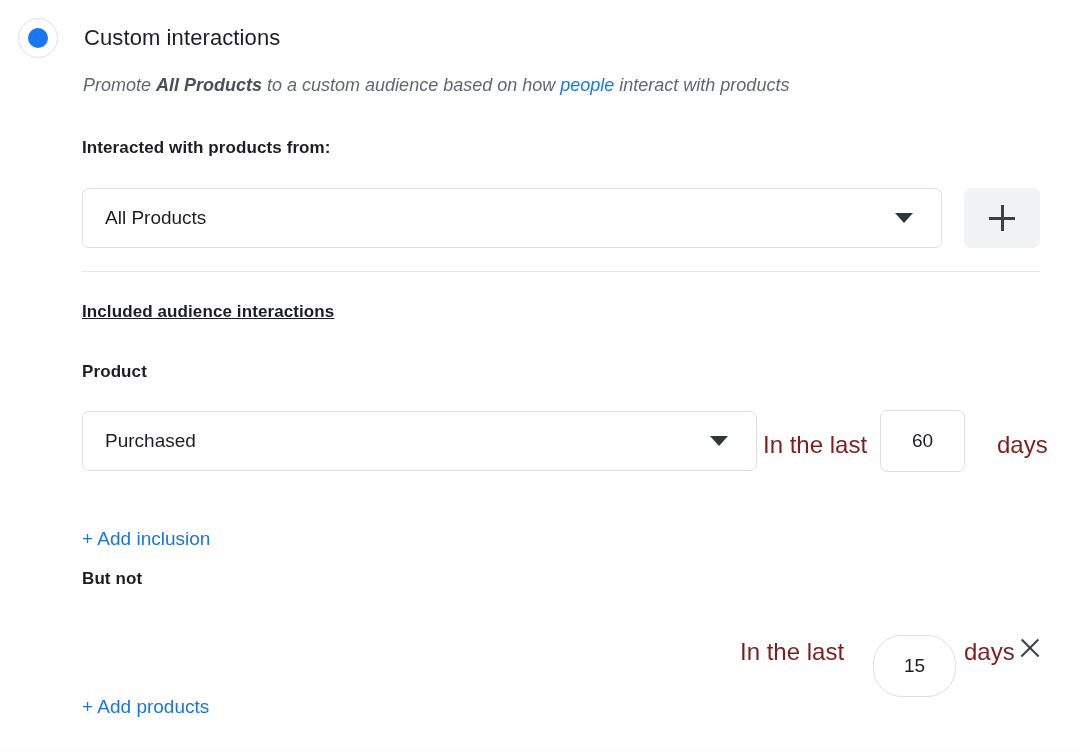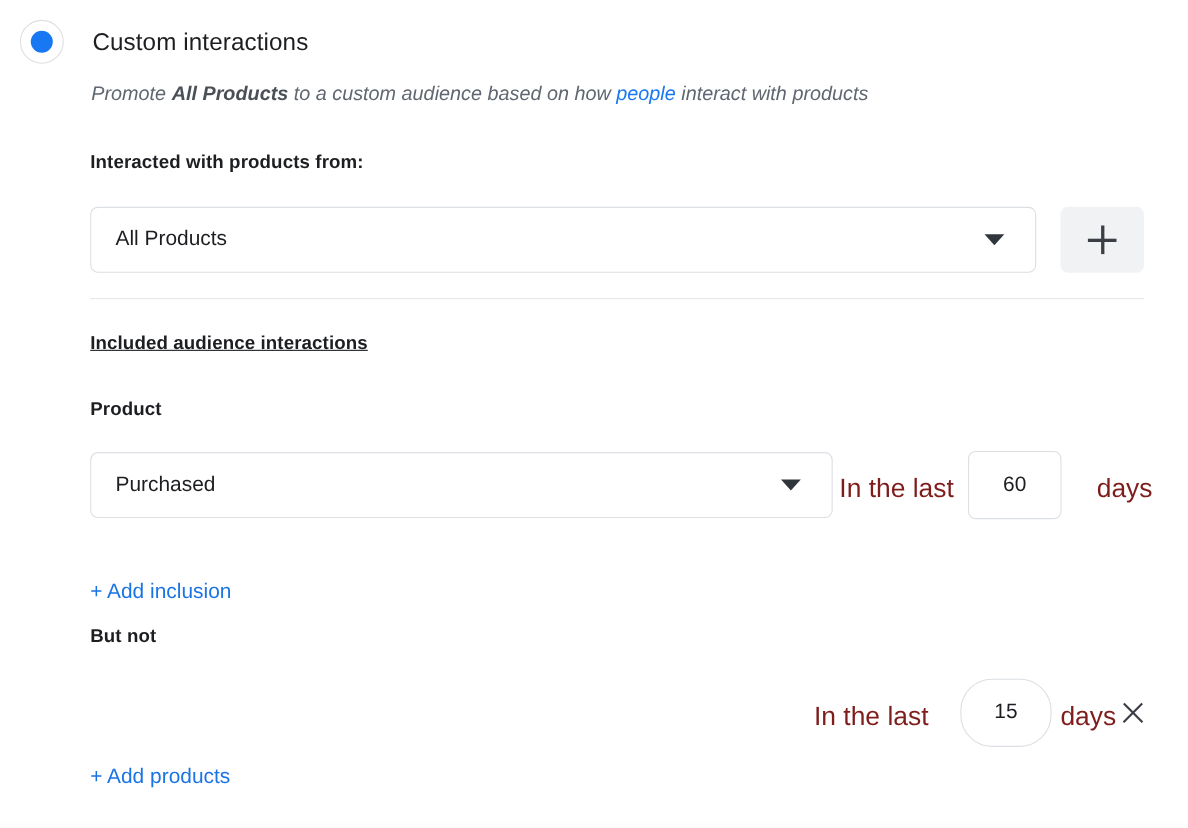--- a/index.html
+++ b/index.html
@@ -174,21 +174,21 @@
     background: #fff;
     border: 1px solid #dcdfe3;
     border-radius: 7px;
     font-family: "Liberation Sans", sans-serif;
     font-size: 19px;
     color: #1c1e21;
     text-align: center;
     padding: 0;
   }
   #num-inclusion { left: 880px; top: 410px; width: 85px; height: 62px; }
-  #num-exclusion { left: 873px; top: 617px; width: 83px; height: 62px; border-radius: 29px; }
+  #num-exclusion { left: 873px; top: 635px; width: 83px; height: 62px; border-radius: 29px; }
 
   .close-icon {
     position: absolute;
     left: 1018px;
     top: 636px;
     width: 24px;
     height: 24px;
     cursor: pointer;
   }
   .close-icon:before, .close-icon:after {

